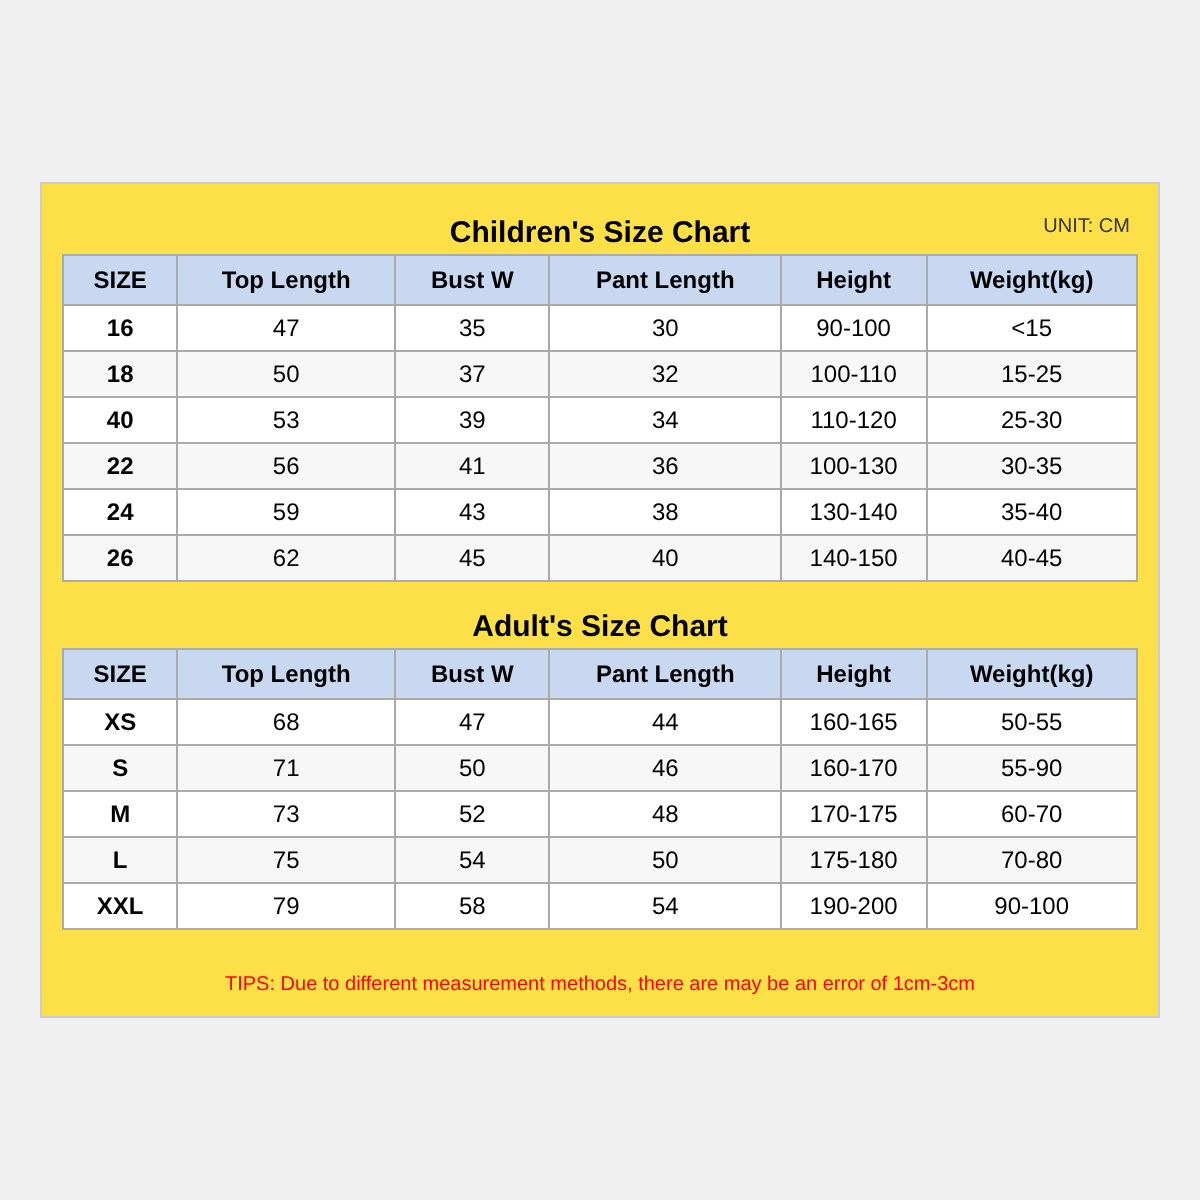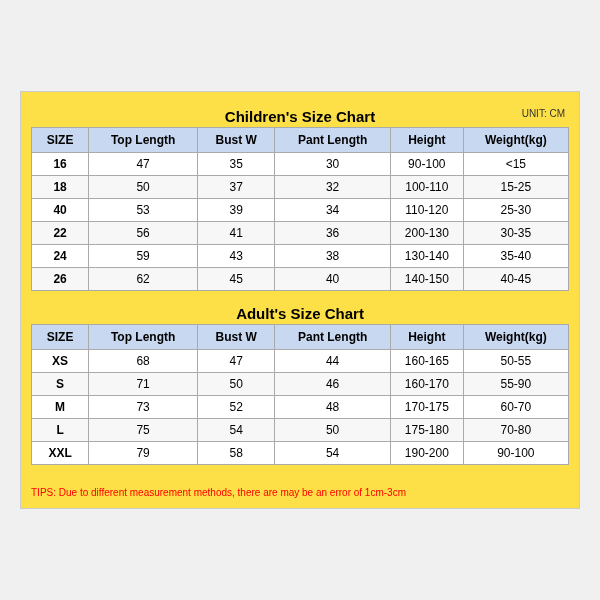--- a/index.html
+++ b/index.html
@@ -57,21 +57,21 @@
     tr:nth-child(even) td {
       background-color: #f7f7f7;
     }
     .size-col {
       font-weight: bold;
       text-align: center;
     }
     .tips {
       font-size: 10px;
       color: red;
-      text-align: left;
+      text-align: center;
       margin-top: 22px;
     }
     .section-gap {
       height: 8px;
     }
   </style>
 </head>
 <body>
 
 <div class="chart-container">
@@ -114,21 +114,21 @@
           <td>39</td>
           <td>34</td>
           <td>110-120</td>
           <td>25-30</td>
         </tr>
         <tr>
           <td class="size-col">22</td>
           <td>56</td>
           <td>41</td>
           <td>36</td>
-          <td>200-130</td>
+          <td>100-130</td>
           <td>30-35</td>
         </tr>
         <tr>
           <td class="size-col">24</td>
           <td>59</td>
           <td>43</td>
           <td>38</td>
           <td>130-140</td>
           <td>35-40</td>
         </tr>

